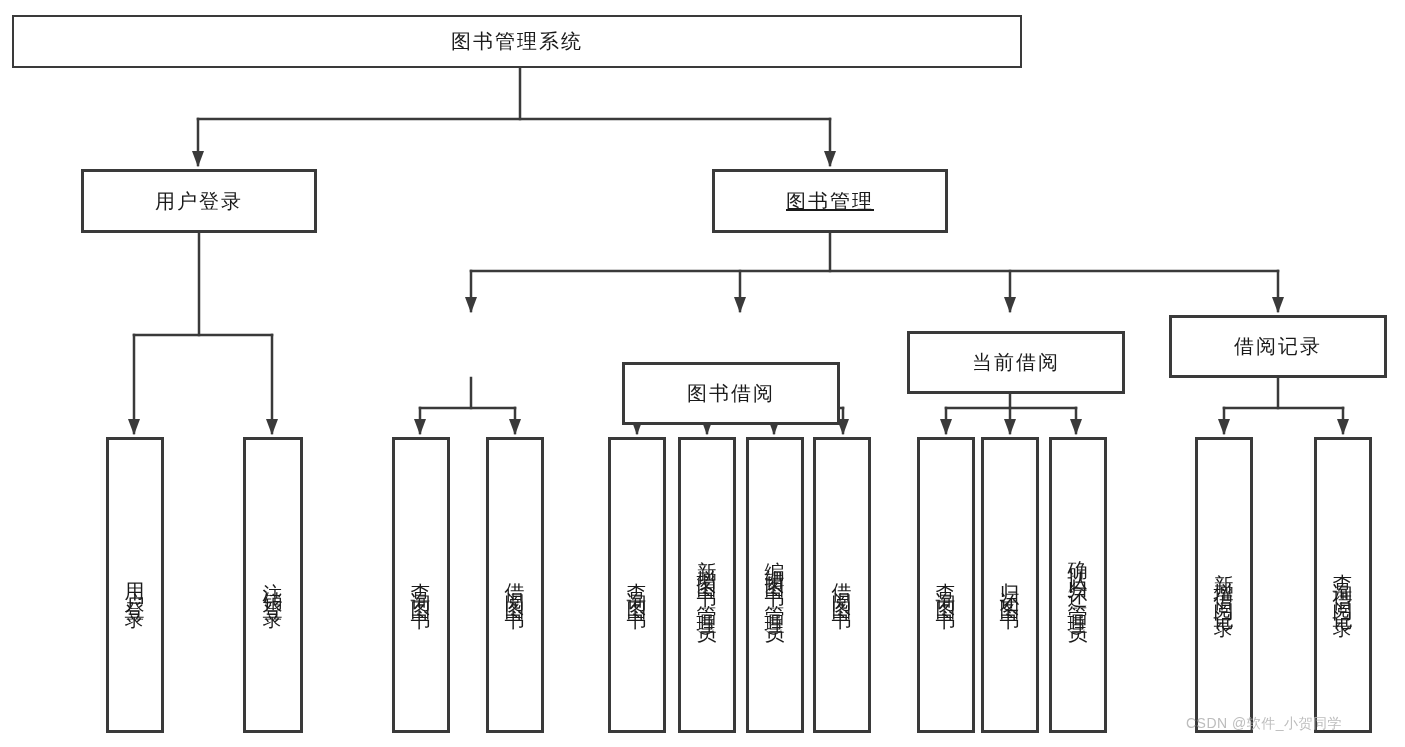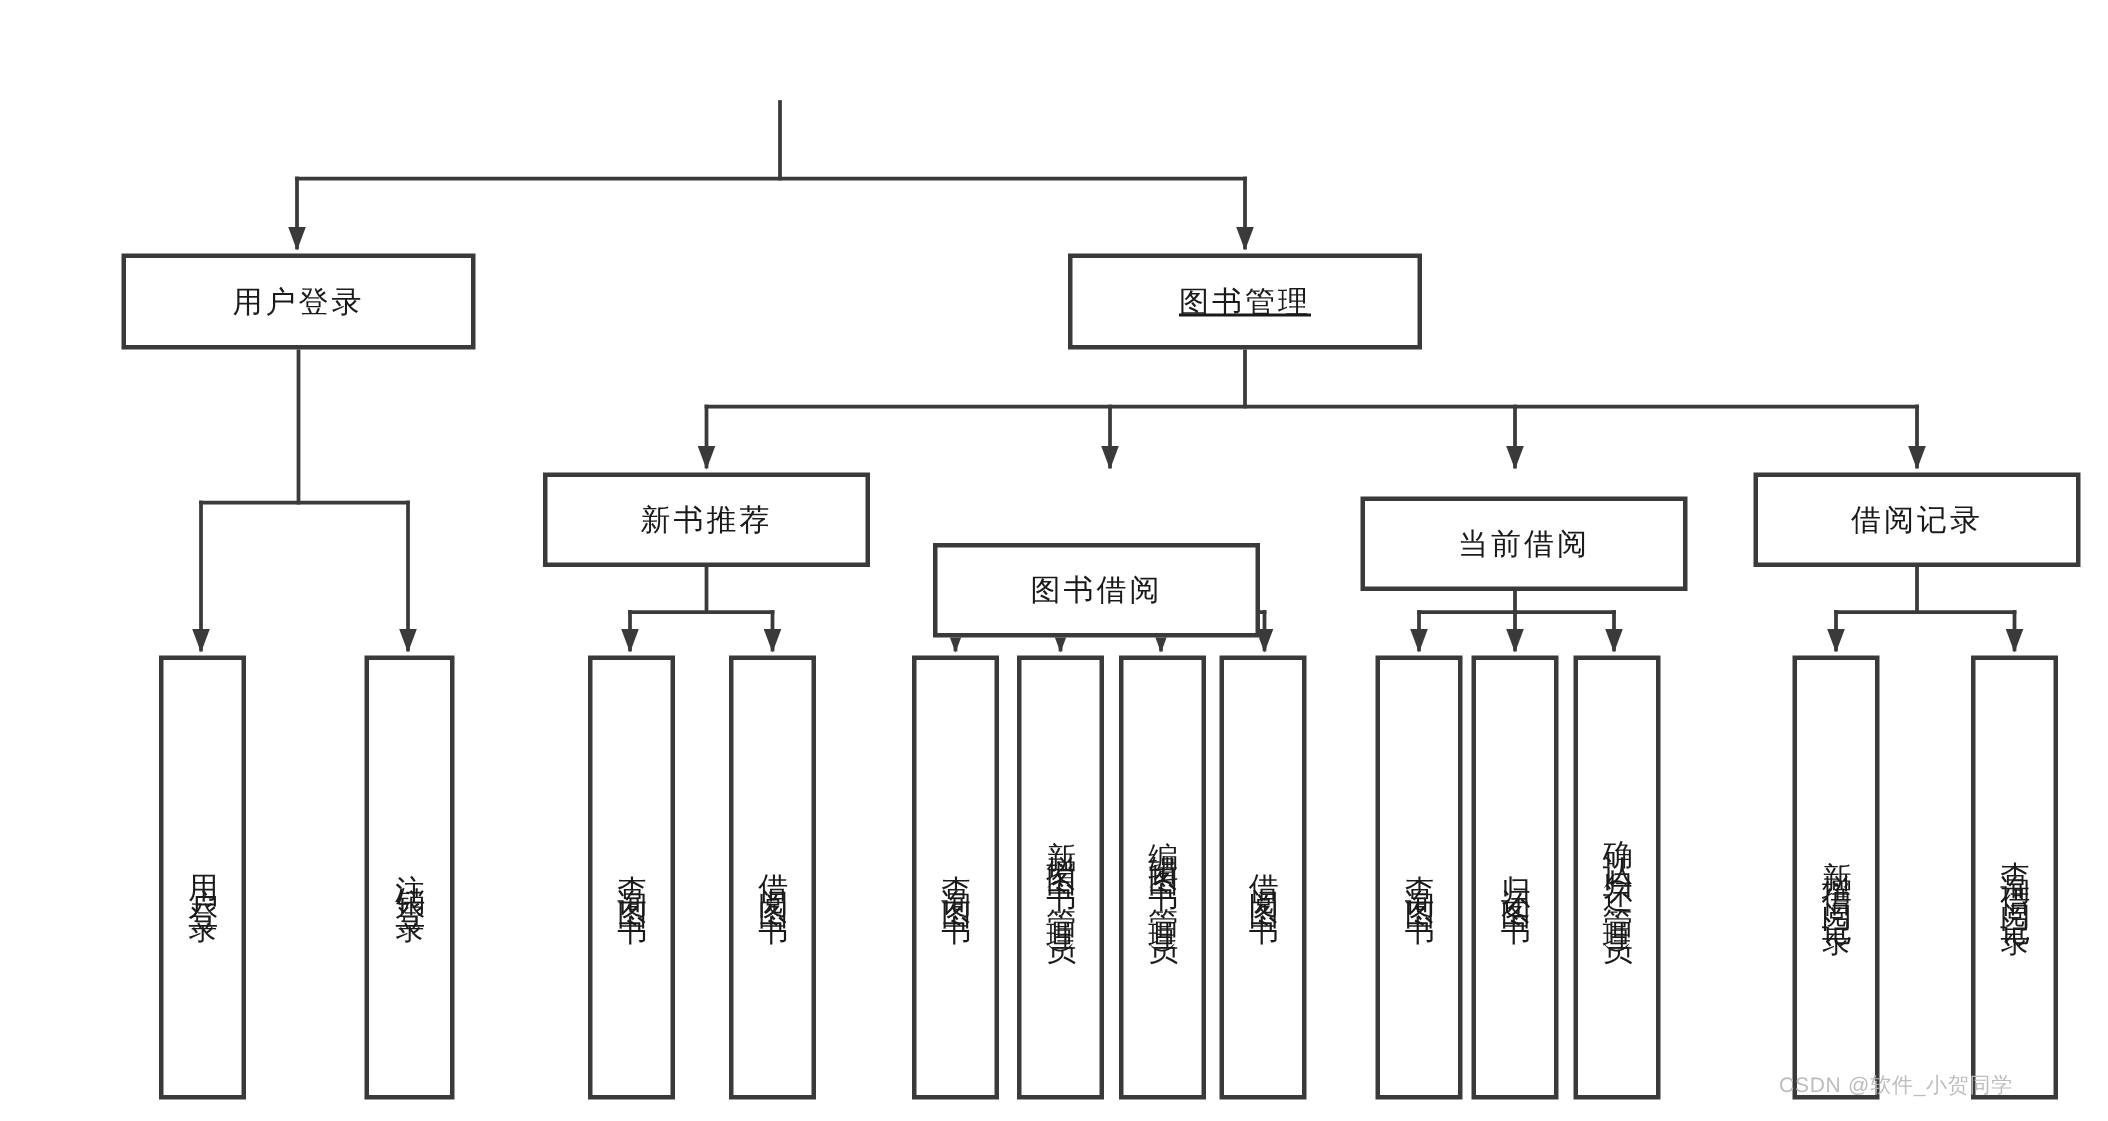--- a/index.html
+++ b/index.html
@@ -125,25 +125,25 @@
       <line x1="1010" y1="408" x2="1010" y2="433" marker-end="url(#arrow)"></line>
       <line x1="1076" y1="408" x2="1076" y2="433" marker-end="url(#arrow)"></line>
 
       <line x1="1278" y1="378" x2="1278" y2="408"></line>
       <line x1="1224" y1="408" x2="1343" y2="408"></line>
       <line x1="1224" y1="408" x2="1224" y2="433" marker-end="url(#arrow)"></line>
       <line x1="1343" y1="408" x2="1343" y2="433" marker-end="url(#arrow)"></line>
     </g>
   </svg>
 
+  <div class="node root">图书管理系统</div>
 
   <div class="node lvl2 l2a">用户登录</div>
   <div class="node lvl2 l2b">图书管理</div>
 
-  <div class="node lvl3 l3a">新书推荐</div>
   <div class="node lvl3 l3b">图书借阅</div>
   <div class="node lvl3 l3c">当前借阅</div>
   <div class="node lvl3 l3d">借阅记录</div>
 
   <div class="leaf" style="left:106px;">用户登录</div>
   <div class="leaf" style="left:243px; width:60px;">注销登录</div>
 
   <div class="leaf" style="left:392px;">查询图书</div>
   <div class="leaf" style="left:486px;">借阅图书</div>
 

